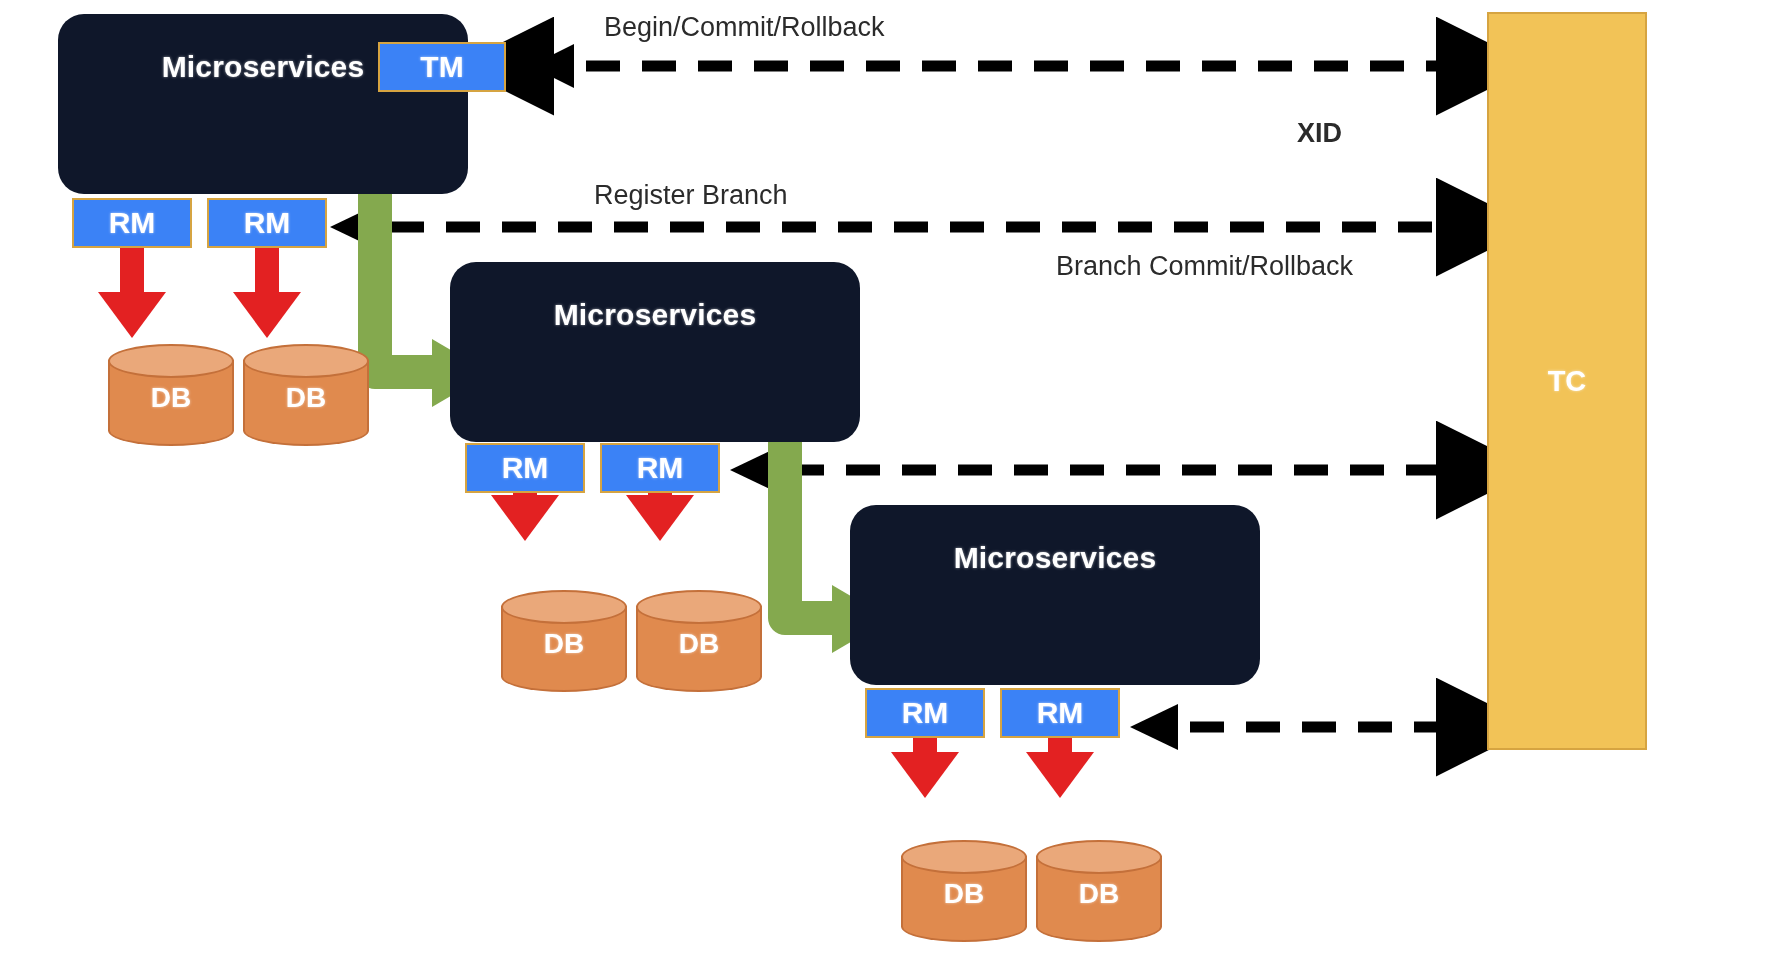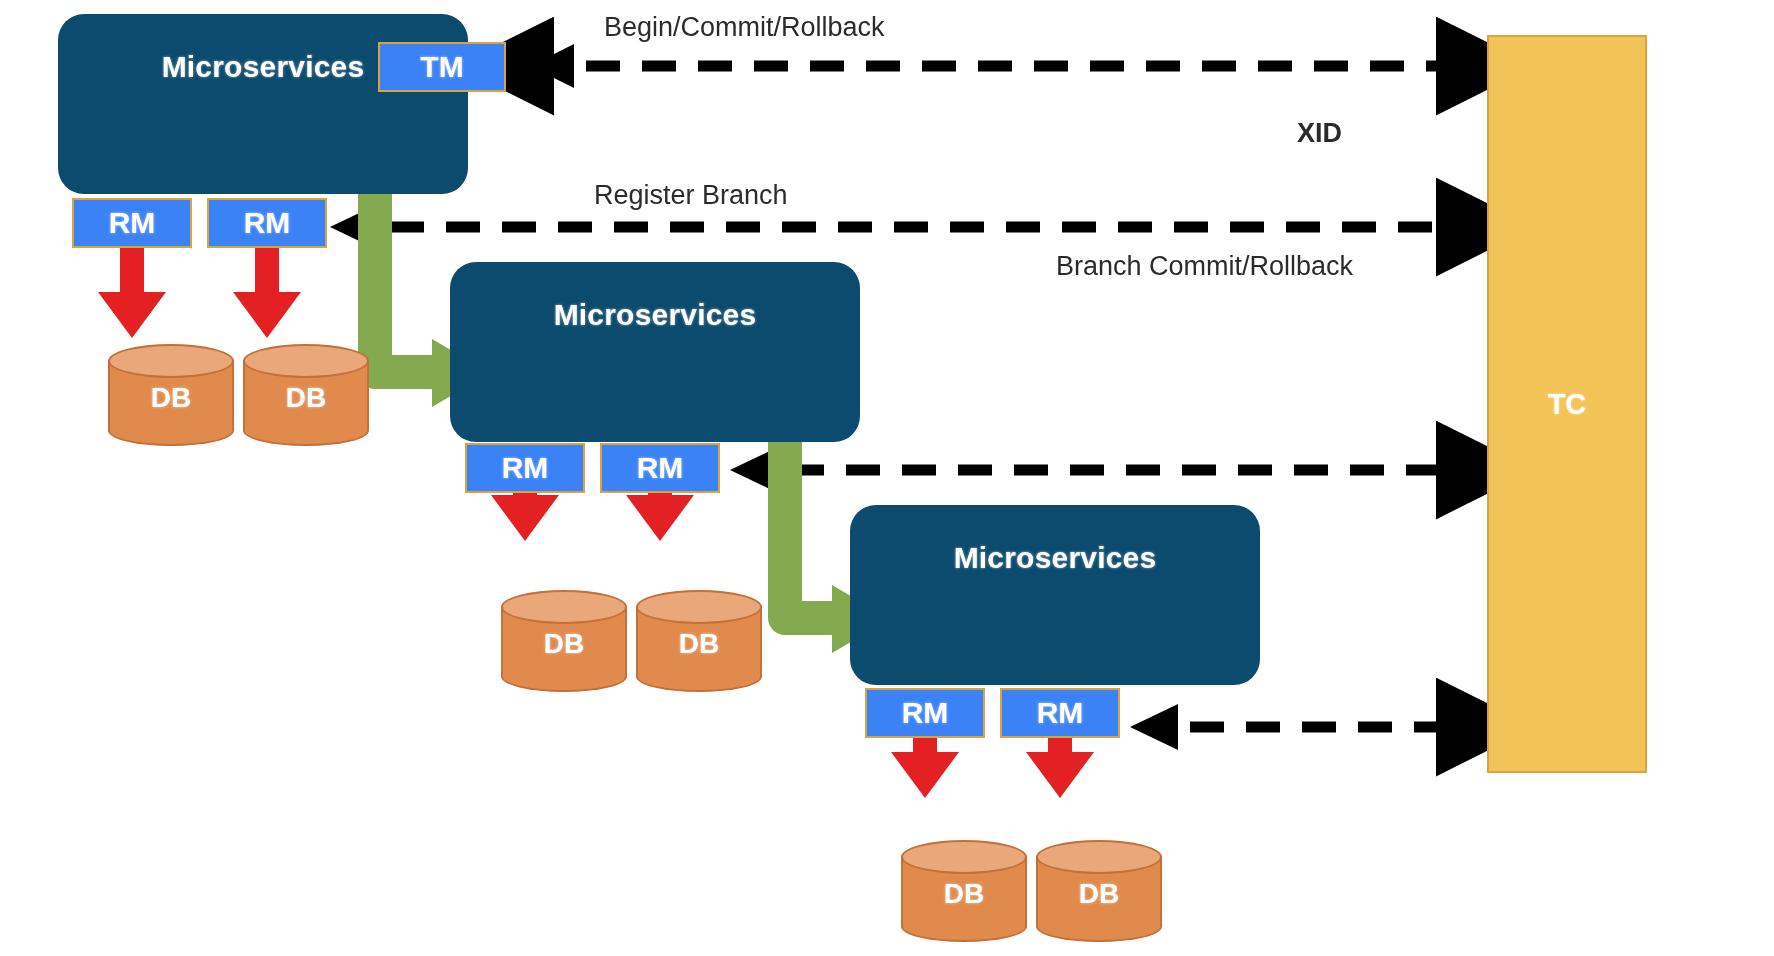--- a/index.html
+++ b/index.html
@@ -14,21 +14,21 @@
     position: relative;
     width: 1774px;
     height: 956px;
     background: #ffffff;
     overflow: hidden;
   }
   .abs { position: absolute; }
 
   
   .ms-block {
-    background: #0c4a6e;
+    background: #0f172a;
     border-radius: 26px;
     box-sizing: border-box;
     color: #ffffff;
     font-weight: bold;
     letter-spacing: 0.2px;
   }
   .ms-label {
     position: absolute;
     width: 100%;
     text-align: center;
@@ -262,21 +262,21 @@
     <div class="body"></div>
     <div class="top"></div>
     <div class="dblabel">DB</div>
   </div>
   <div class="db abs" style="left:996px; top:840px; width:126px; height:102px;">
     <div class="body"></div>
     <div class="top"></div>
     <div class="dblabel">DB</div>
   </div>
 
-  <div class="tc-block abs" style="left:1487px; top:12px; width:160px; height:738px;margin-top:23px;">
+  <div class="tc-block abs" style="left:1487px; top:12px; width:160px; height:738px;">
     <span>TC</span>
   </div>
 
   <div class="caption" style="left:562px; top:12px;margin-left:42px;">Begin/Commit/Rollback</div>
 
   <div class="caption bold" style="left:1297px; top:82px;">XID</div>
 
   <div class="caption" style="left:594px; top:180px;">Register Branch</div>
 
   <div class="caption" style="left:1056px; top:251px;">Branch Commit/Rollback</div>

